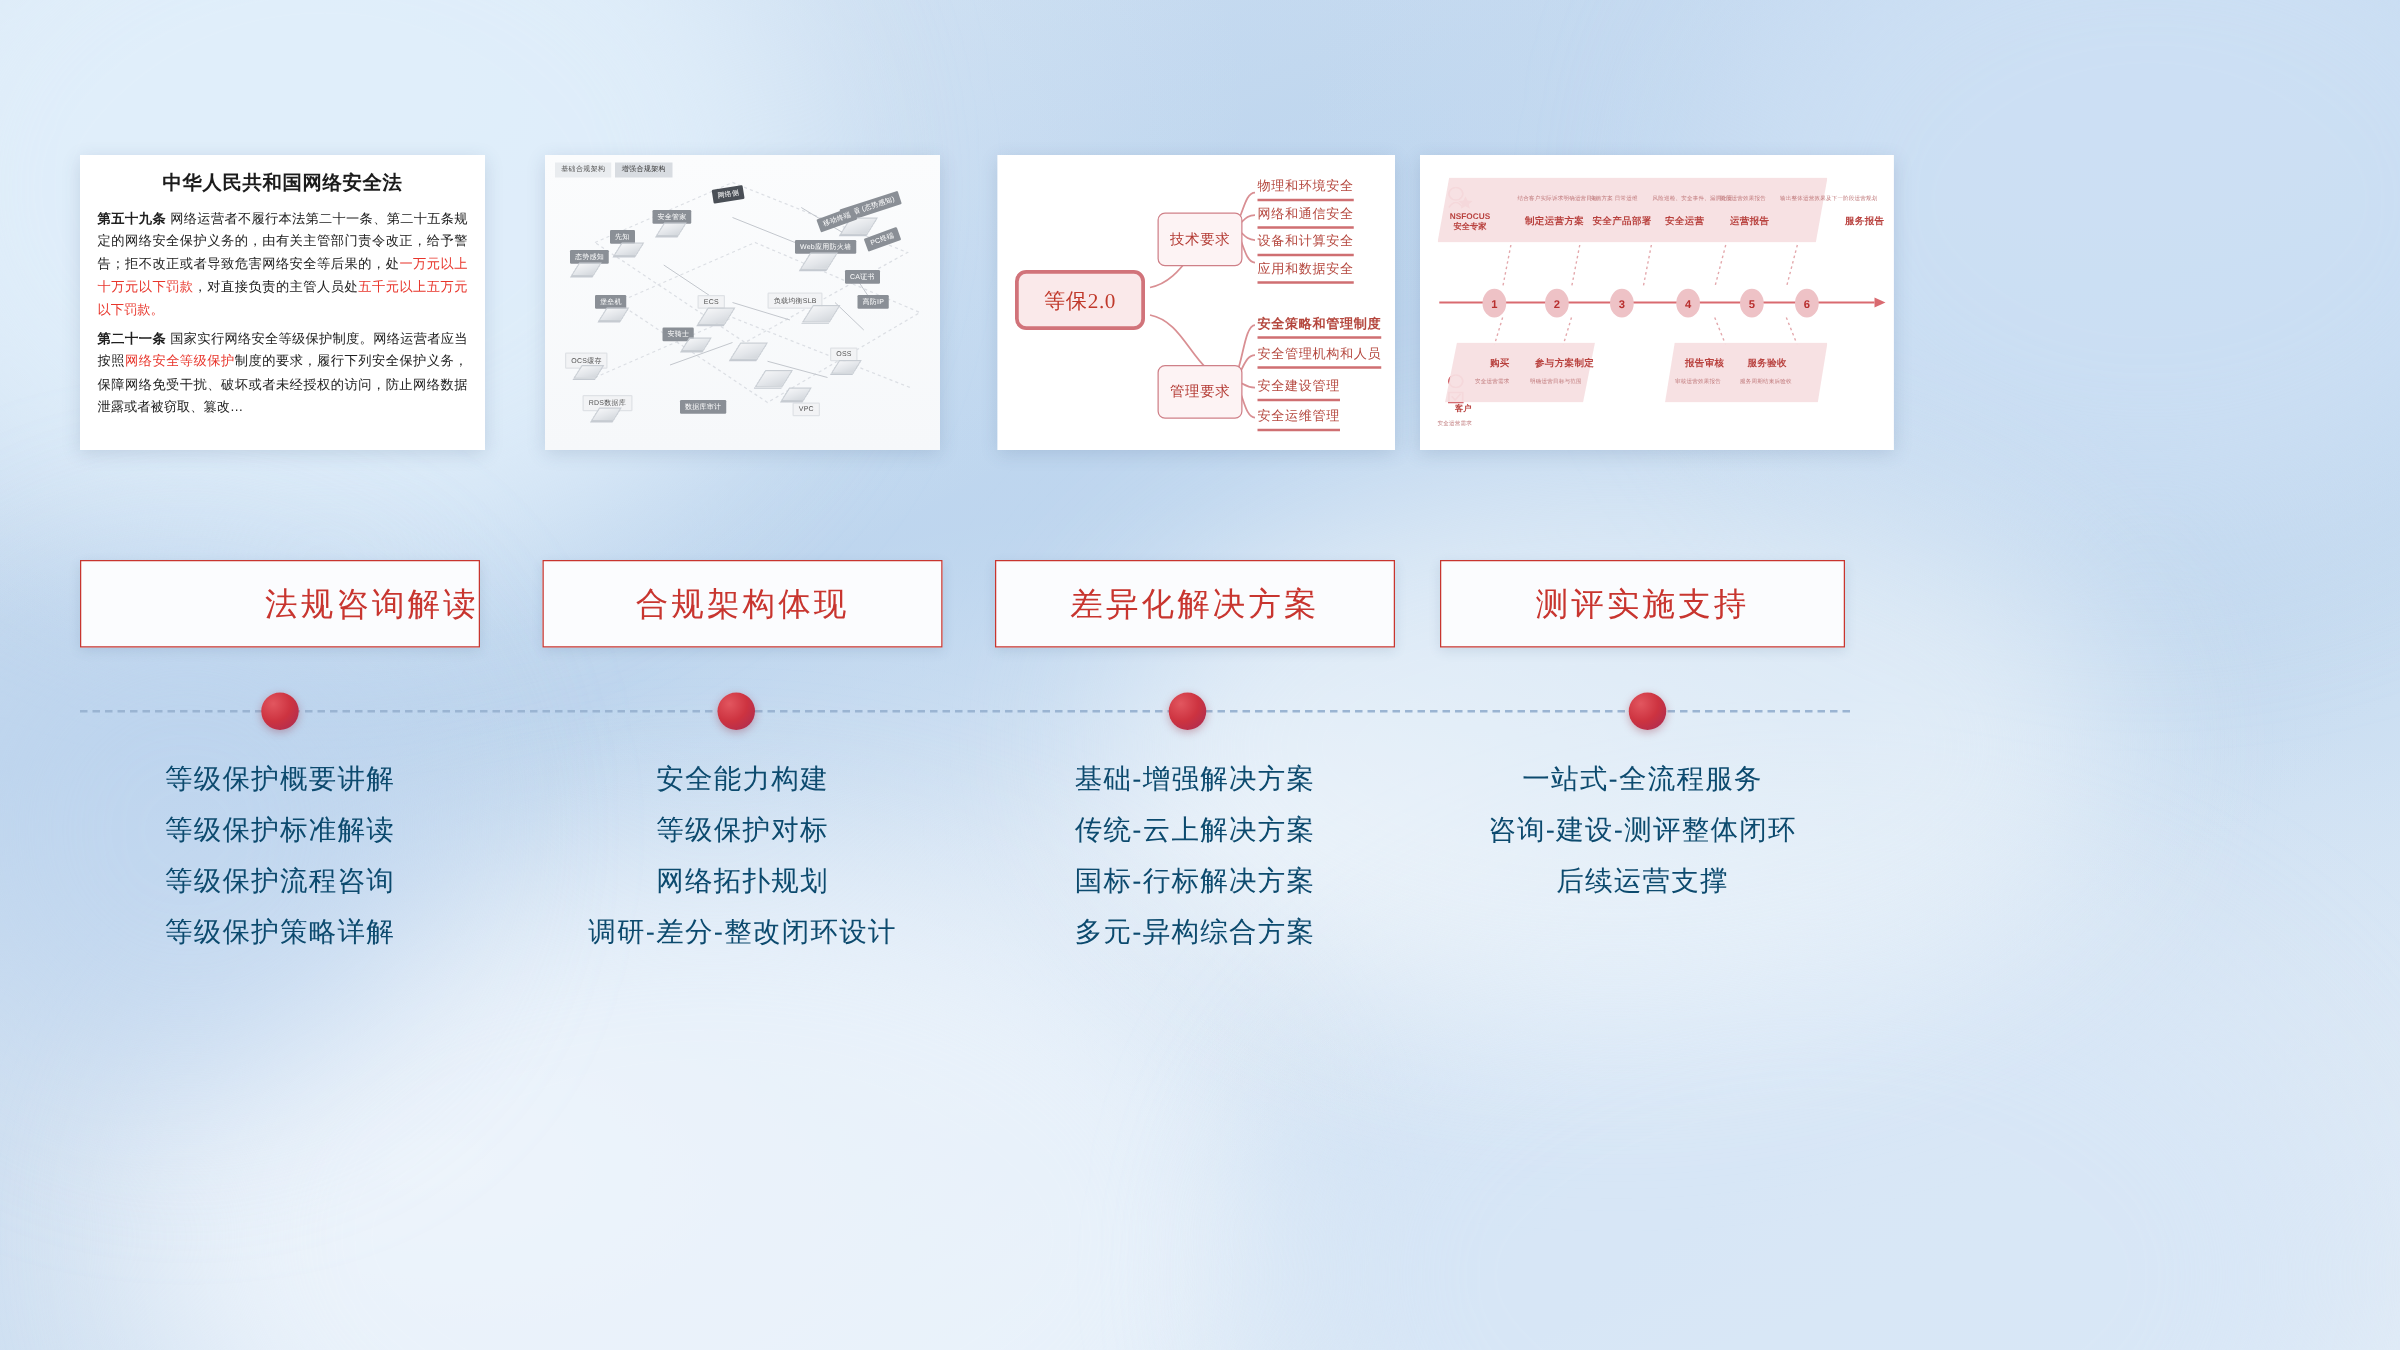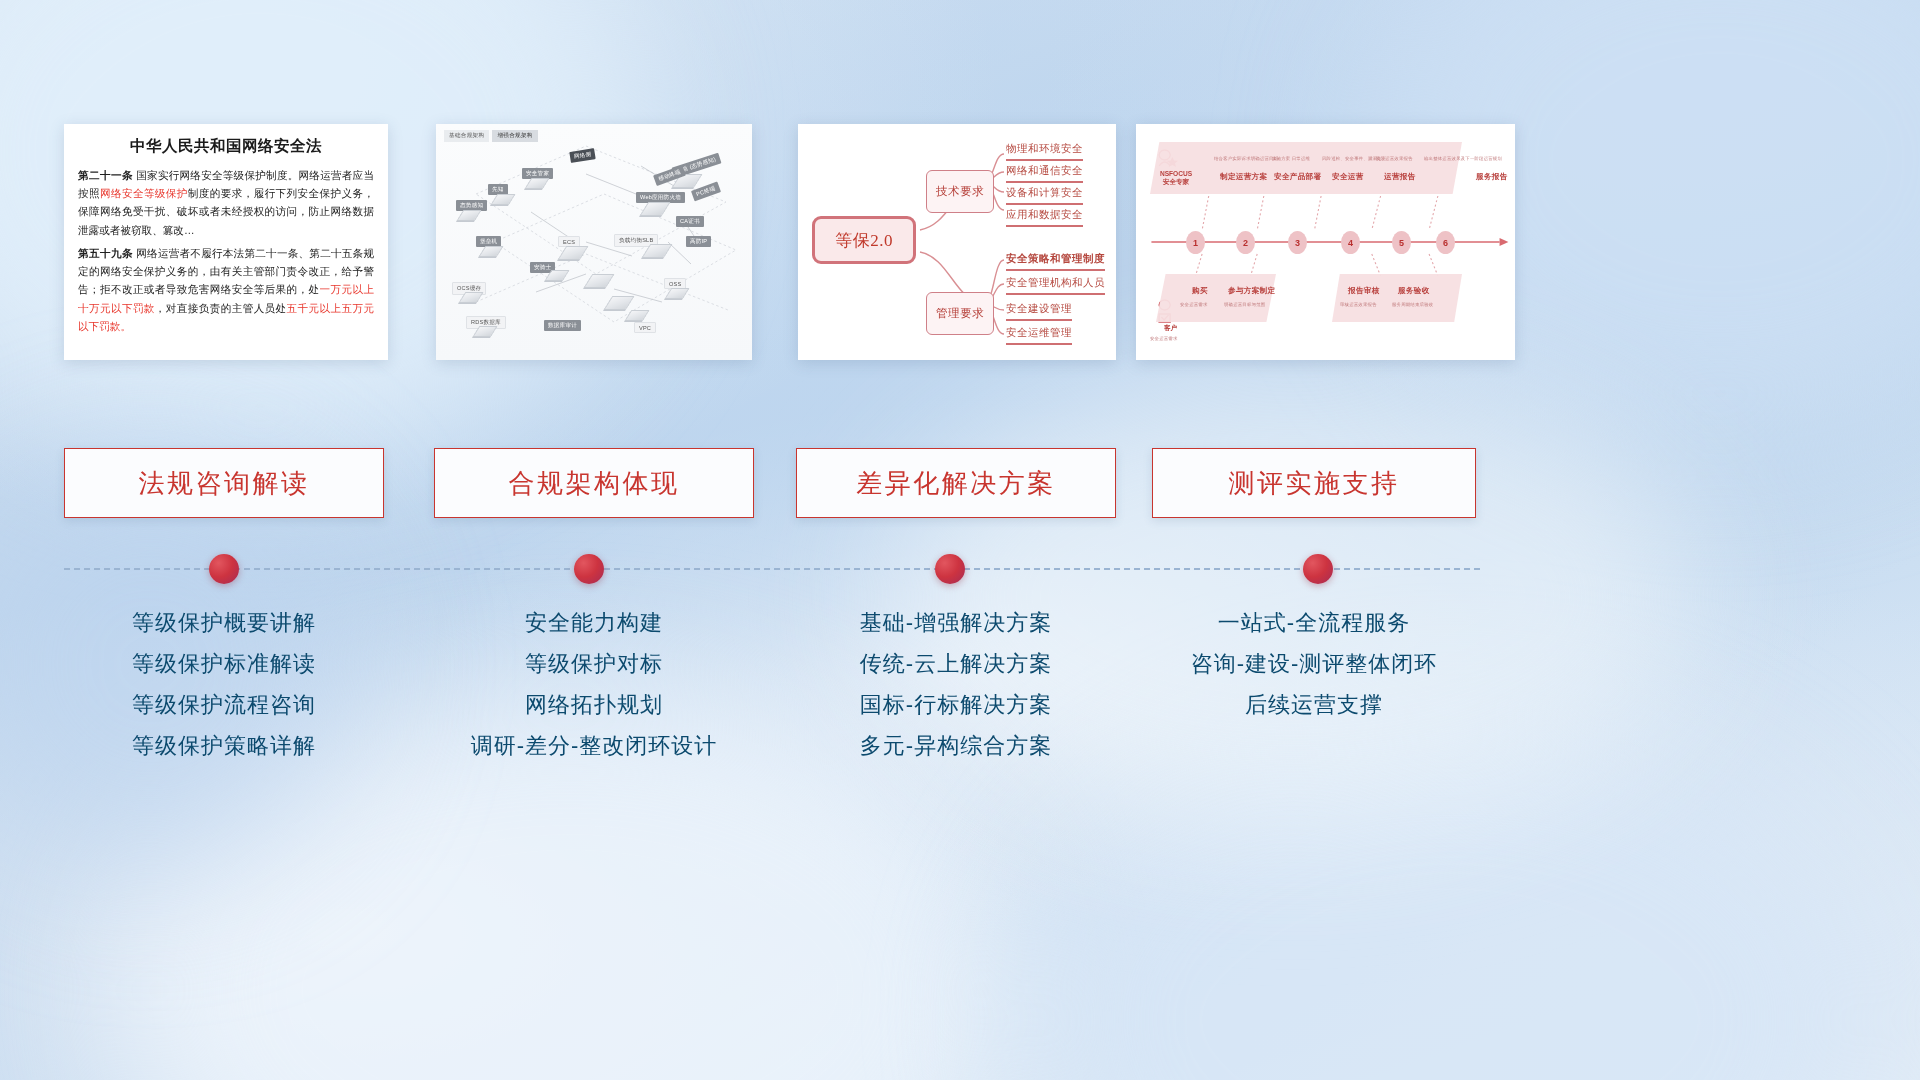--- a/index.html
+++ b/index.html
@@ -150,21 +150,21 @@
   .head-box {
     position: absolute; top: 0; height: 70px;
     background: #fbfcfe;
     border: 1px solid #c8352f;
     box-shadow: 0 3px 9px rgba(60,90,130,.14);
     display: flex; align-items: center; justify-content: center;
   }
   .head-box span {
     color: #c8352f; font-size: 26px; letter-spacing: 2.5px; font-weight: 400;
   }
-  .hb-1 { left: 64px;   width: 320px; }
+  .hb-1 { left: 64px;   width: 320px; justify-content: flex-end; }
   .hb-2 { left: 434px;  width: 320px; }
   .hb-3 { left: 796px;  width: 320px; }
   .hb-4 { left: 1152px; width: 324px; }
 
   
   .axis-wrap { position: absolute; left: 0; top: 540px; width: 1920px; height: 60px; }
   .axis-line {
     position: absolute; left: 64px; top: 28px; width: 1416px; height: 0;
     border-top: 2px dashed #9ab4d2;
   }
@@ -203,26 +203,26 @@
 <div class="bg-blob blob-f"></div>
 
 <div class="stage">
 
   <div class="cards">
 
     <div class="card card-1">
       <div class="law">
         <div class="law-title">中华人民共和国网络安全法</div>
         <div class="law-p">
+          <b>第五十九条</b>
+          <span>网络运营者不履行本法第二十一条、第二十五条规定的网络安全保护义务的，由有关主管部门责令改正，给予警告；拒不改正或者导致危害网络安全等后果的，处</span><span class="law-red">一万元以上十万元以下罚款</span><span>，对直接负责的主管人员处</span><span class="law-red">五千元以上五万元以下罚款。</span>
+        </div>
+        <div class="law-p">
           <b>第二十一条</b>
           <span>国家实行网络安全等级保护制度。网络运营者应当按照</span><span class="law-red">网络安全等级保护</span><span>制度的要求，履行下列安全保护义务，保障网络免受干扰、破坏或者未经授权的访问，防止网络数据泄露或者被窃取、篡改…</span>
-        </div>
-        <div class="law-p">
-          <b>第五十九条</b>
-          <span>网络运营者不履行本法第二十一条、第二十五条规定的网络安全保护义务的，由有关主管部门责令改正，给予警告；拒不改正或者导致危害网络安全等后果的，处</span><span class="law-red">一万元以上十万元以下罚款</span><span>，对直接负责的主管人员处</span><span class="law-red">五千元以上五万元以下罚款。</span>
         </div>
       </div>
     </div>
 
     <div class="card card-2">
       <div class="arch">
         <svg viewBox="0 0 316 236" preserveAspectRatio="none">
           <g stroke="#dcdfe4" stroke-width="1" fill="none" stroke-dasharray="2.5 2.5">
             <path d="M40 70 L150 22 L290 78 L160 150 Z"></path>
             <path d="M58 118 L168 70 L300 126 L178 198 Z"></path>

